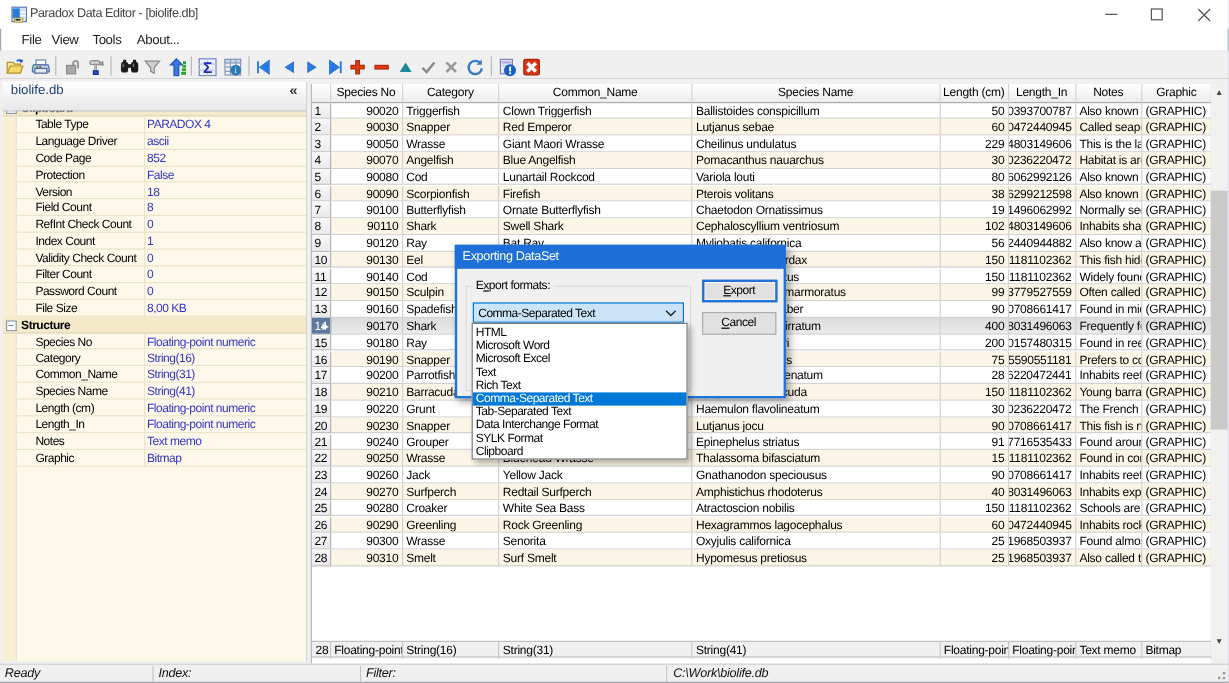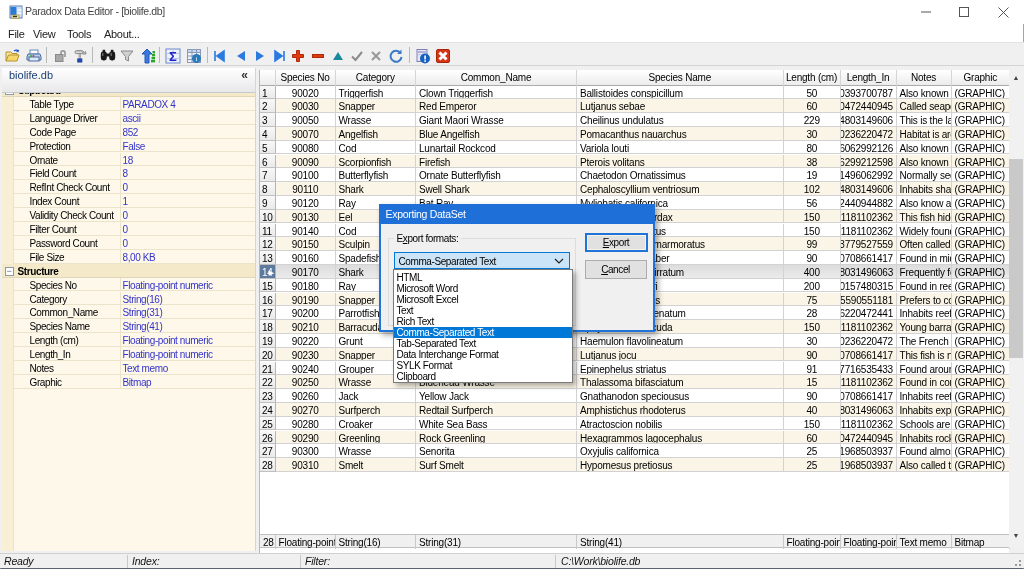--- a/index.html
+++ b/index.html
@@ -5,21 +5,21 @@
 body { position:relative; background:#fff; }
 #win { position:absolute; inset:0; border-left:1px solid #9aa7b8; border-right:1px solid #9aa7b8; border-bottom:1px solid #5a6470; }
 
 
 #titlebar { position:absolute; left:0; top:0; width:1024px; height:24px; background:#fff; }
 #titlebar .txt { position:absolute; left:25px; top:5px; font-size:10.5px; letter-spacing:-0.35px; color:#444; }
 #appicon { position:absolute; left:8px; top:4px; }
 .capbtn { position:absolute; top:0; width:38px; height:24px; color:#555; }
 
 
-#menubar { position:absolute; left:0; top:24px; width:844px; height:18px; background:#fff; font-size:11px; letter-spacing:-0.3px; color:#222; }
+#menubar { position:absolute; left:10px; top:24px; width:844px; height:18px; background:#fff; font-size:11px; letter-spacing:-0.3px; color:#222; }
 #menubar span { position:absolute; top:3.5px; }
 #menusep { position:absolute; left:0; top:42px; width:1024px; height:1px; background:#e3e3e3; }
 
 
 #toolbar { position:absolute; left:0; top:43px; width:1024px; height:23px; background:#f0f0f0; border-bottom:1px solid #d4d4d4; }
 .tsep { position:absolute; top:4px; width:1px; height:16px; background:#b9b9b9; }
 .ticon { position:absolute; top:5px; width:16px; height:16px; }
 
 
 #main { position:absolute; left:0; top:66px; width:1024px; height:487px; background:#f0f0f0; }
@@ -43,21 +43,21 @@
 
 
 #grid { position:absolute; left:259px; top:70px; width:750px; height:483px; background:#fff; border-left:1px solid #b8b8b8; font-size:10px; letter-spacing:-0.2px; }
 #ghead { position:absolute; left:0; top:0; width:750px; height:15.5px; background:linear-gradient(#ffffff,#ececec); border-bottom:1px solid #ababab; }
 .hcell { position:absolute; top:0; height:15.5px; border-right:1px solid #d5d5d5; text-align:center; padding-top:2px; color:#000; white-space:nowrap; overflow:hidden; }
 .grow { position:absolute; left:0; width:750px; height:13.8px; }
 .grow.odd { background:#fff; }
 .grow.even { background:#faf5e6; }
 .grow.sel { background:linear-gradient(#dcdcdc,#ececec); }
 .gcell { position:absolute; top:0; height:13.8px; border-right:1px solid #d2d2d2; border-bottom:1px solid #d2d2d2; padding:2px 3px 0 3px; overflow:hidden; white-space:nowrap; line-height:11px; }
-.gcell.num { text-align:center; padding-right:2.5px; }
+.gcell.num { text-align:right; padding-right:2.5px; }
 .gcell.rin { direction:rtl; text-align:right; padding-right:2.5px; padding-left:1px; }
 .gcell.gut { background:linear-gradient(#f8f8f8,#eaeaea); border-right:1px solid #b5b5b5; border-bottom:1px solid #c0c0c0; padding-left:2px; }
 .gcell.gutsel { background:#5c7a9d; color:#fff; }
 .gut .cur { position:absolute; right:0.5px; top:2.5px; font-size:7px; }
 .grow .gcell:nth-child(1){left:0.0px;width:15.5px}
 .grow .gcell:nth-child(2){left:15.5px;width:60.0px}
 .grow .gcell:nth-child(3){left:75.5px;width:80.5px}
 .grow .gcell:nth-child(4){left:156.0px;width:161.0px}
 .grow .gcell:nth-child(5){left:317.0px;width:206.5px}
 .grow .gcell:nth-child(6){left:523.5px;width:57.0px}
@@ -248,21 +248,21 @@
     </div>
 <div class="prow" style="top:56.7px">
       <span class="pname">Code Page</span>
       <span class="pval">852</span>
     </div>
 <div class="prow" style="top:70.6px">
       <span class="pname">Protection</span>
       <span class="pval">False</span>
     </div>
 <div class="prow" style="top:84.5px">
-      <span class="pname">Ornate</span>
+      <span class="pname">Version</span>
       <span class="pval">18</span>
     </div>
 <div class="prow" style="top:98.4px">
       <span class="pname">Field Count</span>
       <span class="pval">8</span>
     </div>
 <div class="prow" style="top:112.3px">
       <span class="pname">RefInt Check Count</span>
       <span class="pval">0</span>
     </div>

